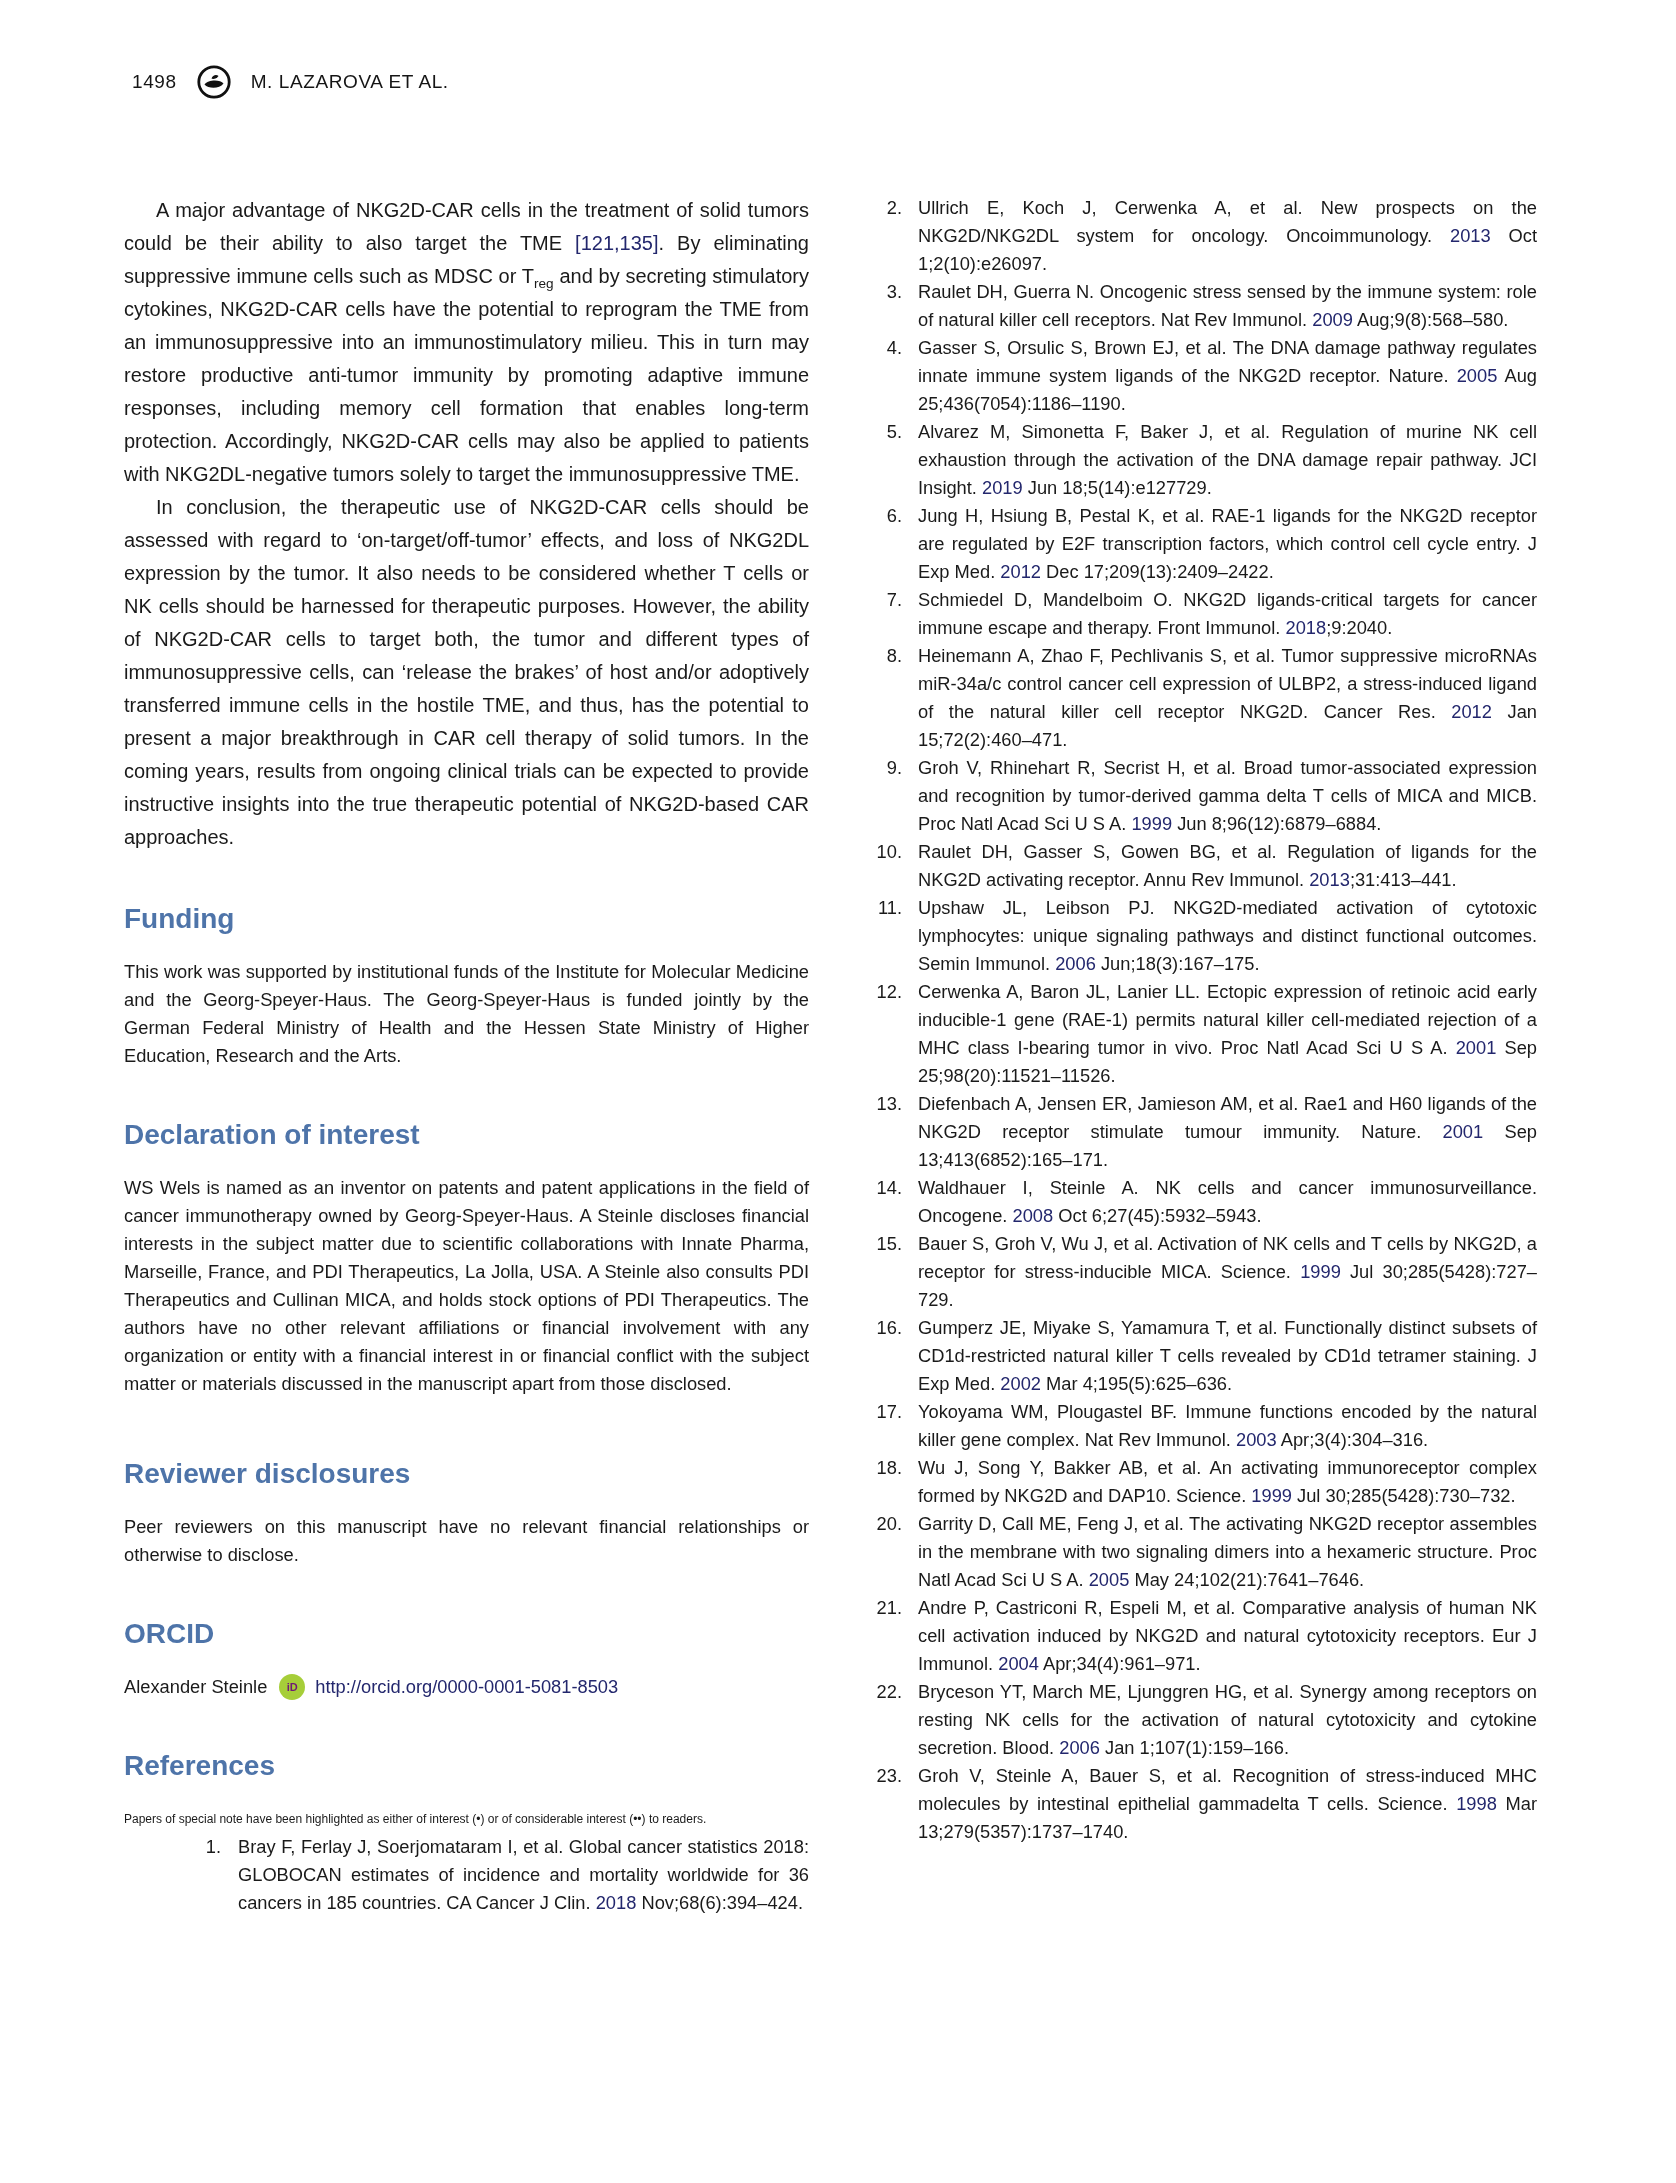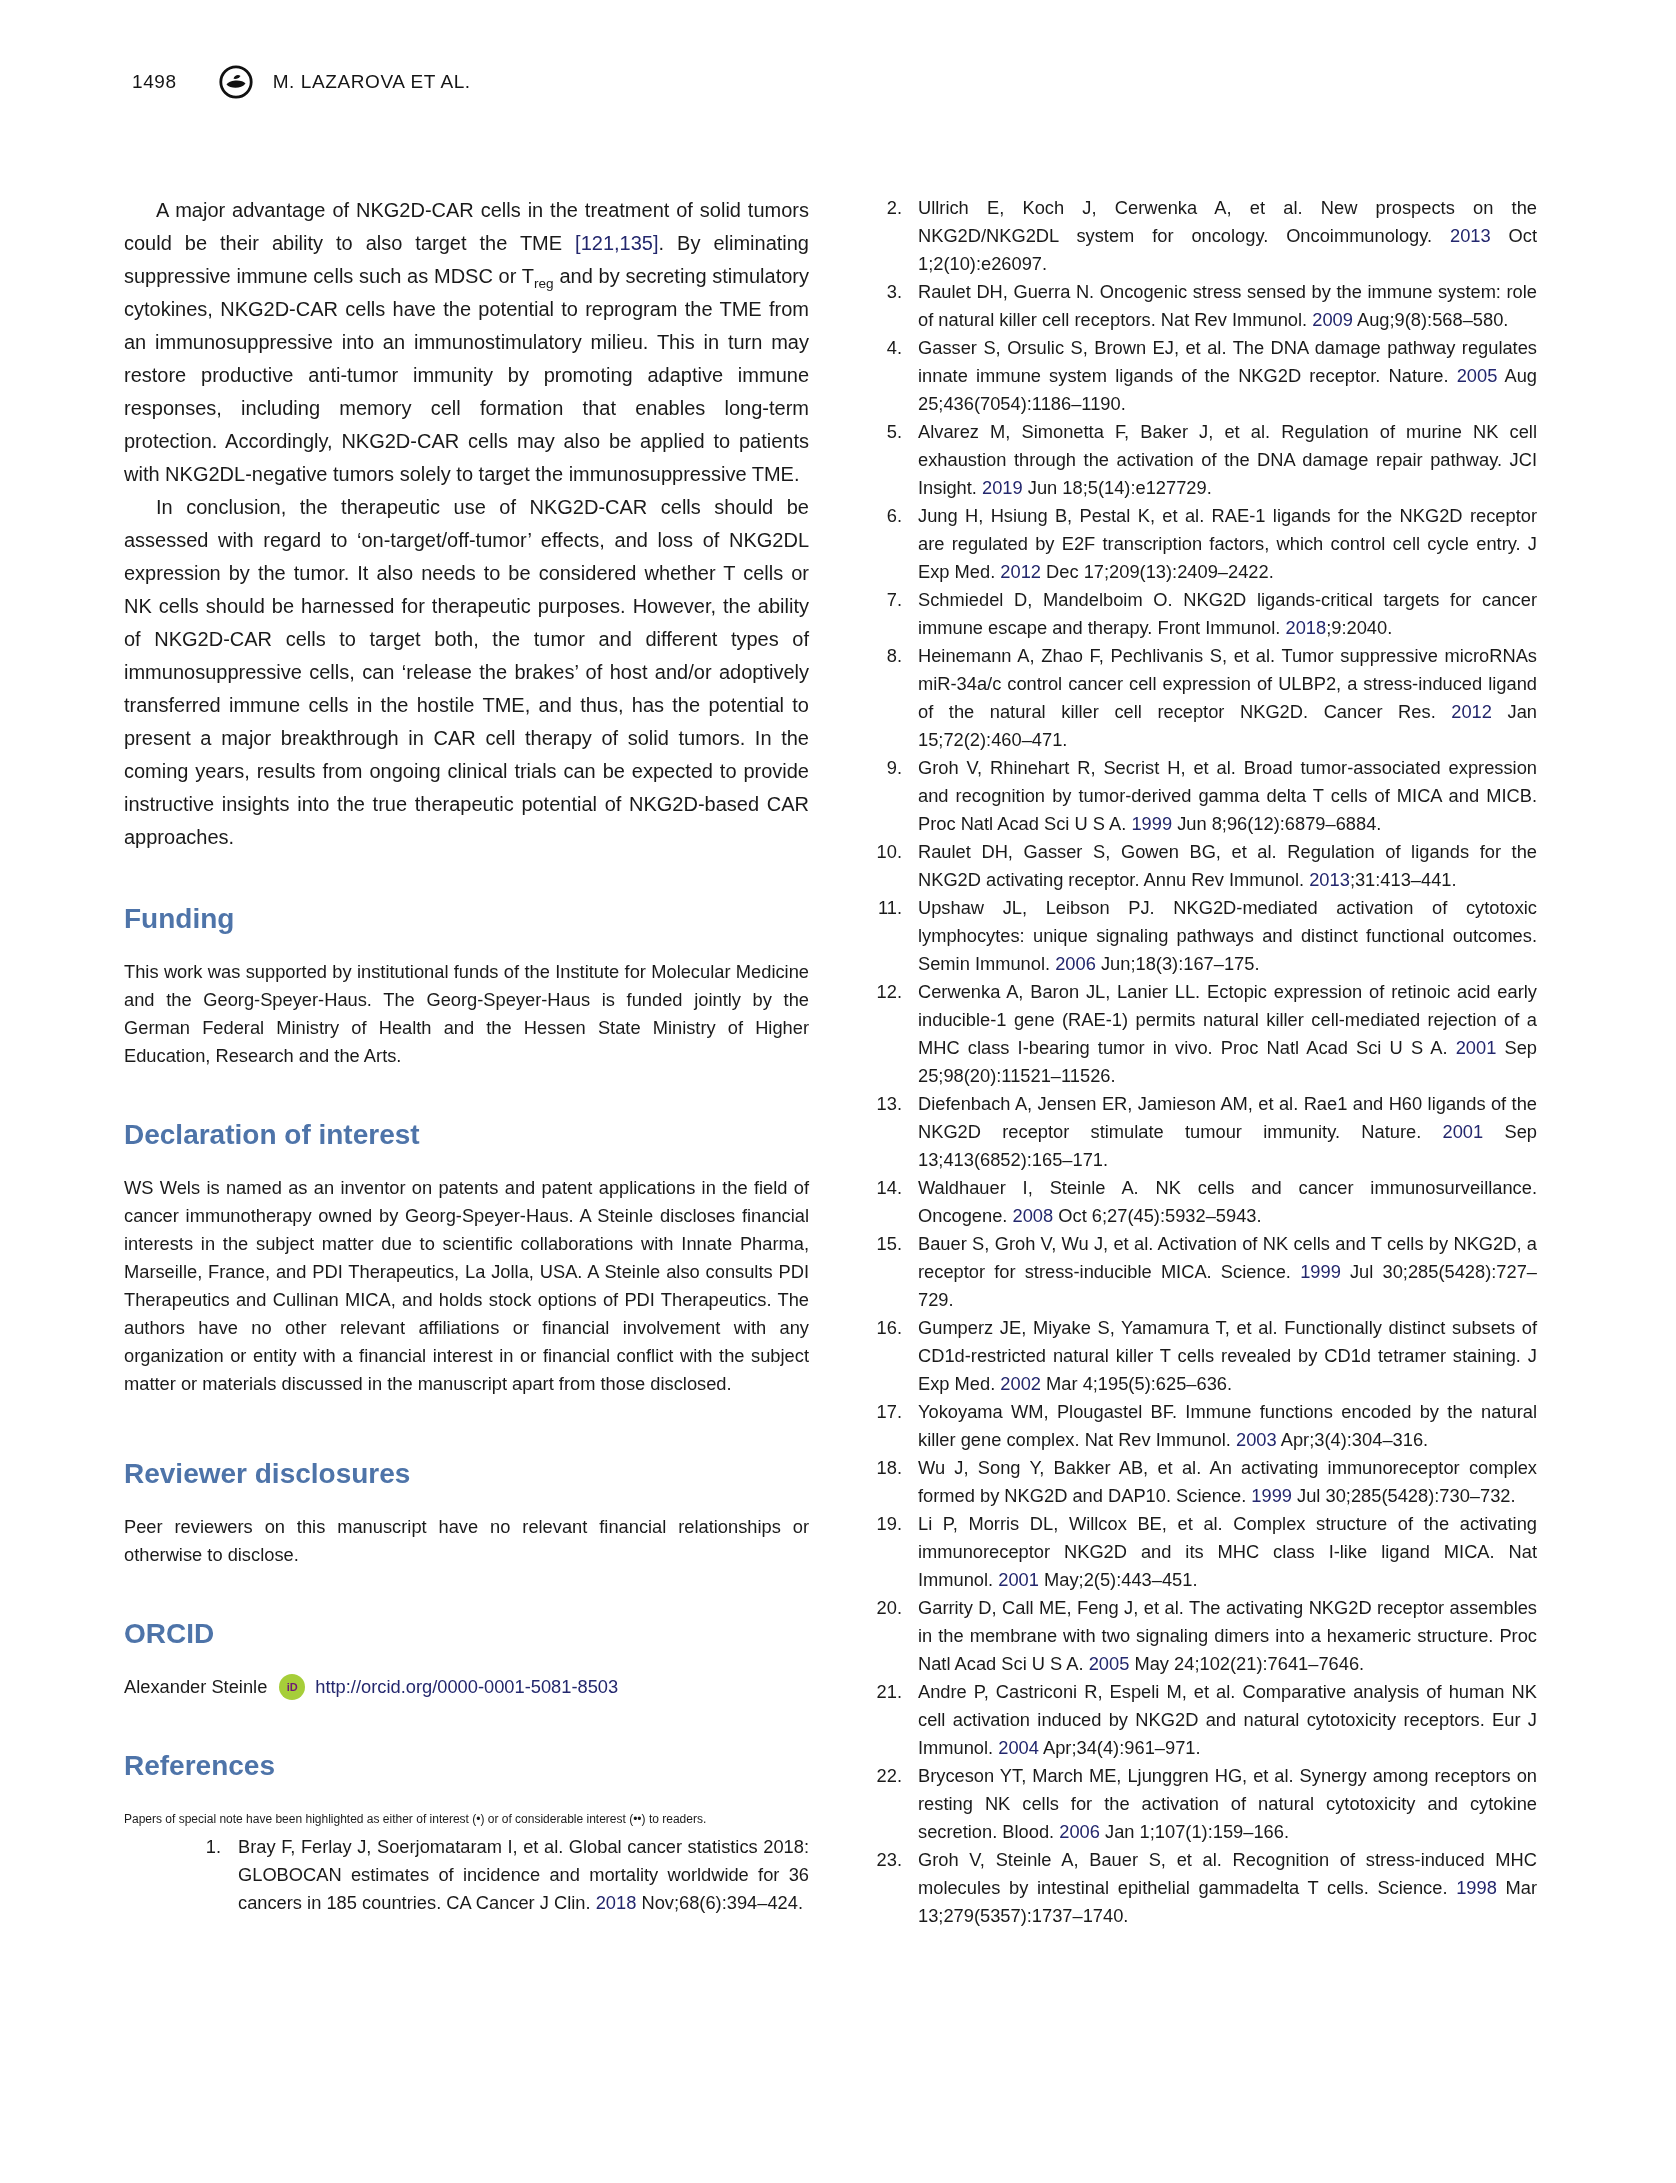--- a/index.html
+++ b/index.html
@@ -1,20 +1,20 @@
 <!DOCTYPE html>
 <html lang="en"><head>
 <meta charset="utf-8">
 <style>
   html,body{margin:0;padding:0;background:#ffffff;}
   .page{position:relative;width:1676px;height:2183px;background:#fff;overflow:hidden;
         font-family:"Liberation Sans",sans-serif;color:#1a1a1a;}
   .header{position:absolute;top:63px;left:132px;display:flex;align-items:center;
           font-size:19px;letter-spacing:0.6px;color:#151515;}
-  .page-num{margin-right:40px;}
+  .page-num{margin-right:18px;}
   .logo{width:38px;height:38px;margin-right:18px;display:block;}
   .columns{position:absolute;top:194px;left:124px;width:1413px;display:flex;gap:43px;}
   .col{width:685px;}
   .para{font-size:20px;line-height:33px;text-align:justify;text-indent:32px;margin:0;
         hyphens:auto;-webkit-hyphens:auto;}
   .bm-heading{color:#4e74a9;font-weight:bold;font-size:28px;margin:50px 0 24px 0;line-height:30px;}
   .bm-text{font-size:18.3px;line-height:28px;text-align:justify;margin:0;hyphens:auto;-webkit-hyphens:auto;}
   .lnk{color:#23276d;}
   .subsc{vertical-align:sub;font-size:0.68em;line-height:0;}
   .orcid-line{font-size:18.3px;line-height:28px;margin:0;display:flex;align-items:center;}
@@ -84,21 +84,20 @@
           <div class="ref"><span class="ref-num">9.</span><span><span>Groh V, Rhinehart R, Secrist H, et al. Broad tumor-associated expression and recognition by tumor-derived gamma delta T cells of MICA and MICB. Proc Natl Acad Sci U S A. </span><span class="lnk">1999</span><span> Jun 8;96(12):6879–6884.</span></span></div>
           <div class="ref"><span class="ref-num">10.</span><span><span>Raulet DH, Gasser S, Gowen BG, et al. Regulation of ligands for the NKG2D activating receptor. Annu Rev Immunol. </span><span class="lnk">2013</span><span>;31:413–441.</span></span></div>
           <div class="ref"><span class="ref-num">11.</span><span><span>Upshaw JL, Leibson PJ. NKG2D-mediated activation of cytotoxic lymphocytes: unique signaling pathways and distinct functional outcomes. Semin Immunol. </span><span class="lnk">2006</span><span> Jun;18(3):167–175.</span></span></div>
           <div class="ref"><span class="ref-num">12.</span><span><span>Cerwenka A, Baron JL, Lanier LL. Ectopic expression of retinoic acid early inducible-1 gene (RAE-1) permits natural killer cell-mediated rejection of a MHC class I-bearing tumor in vivo. Proc Natl Acad Sci U S A. </span><span class="lnk">2001</span><span> Sep 25;98(20):11521–11526.</span></span></div>
           <div class="ref"><span class="ref-num">13.</span><span><span>Diefenbach A, Jensen ER, Jamieson AM, et al. Rae1 and H60 ligands of the NKG2D receptor stimulate tumour immunity. Nature. </span><span class="lnk">2001</span><span> Sep 13;413(6852):165–171.</span></span></div>
           <div class="ref"><span class="ref-num">14.</span><span><span>Waldhauer I, Steinle A. NK cells and cancer immunosurveillance. Oncogene. </span><span class="lnk">2008</span><span> Oct 6;27(45):5932–5943.</span></span></div>
           <div class="ref"><span class="ref-num">15.</span><span><span>Bauer S, Groh V, Wu J, et al. Activation of NK cells and T cells by NKG2D, a receptor for stress-inducible MICA. Science. </span><span class="lnk">1999</span><span> Jul 30;285(5428):727–729.</span></span></div>
           <div class="ref"><span class="ref-num">16.</span><span><span>Gumperz JE, Miyake S, Yamamura T, et al. Functionally distinct subsets of CD1d-restricted natural killer T cells revealed by CD1d tetramer staining. J Exp Med. </span><span class="lnk">2002</span><span> Mar 4;195(5):625–636.</span></span></div>
           <div class="ref"><span class="ref-num">17.</span><span><span>Yokoyama WM, Plougastel BF. Immune functions encoded by the natural killer gene complex. Nat Rev Immunol. </span><span class="lnk">2003</span><span> Apr;3(4):304–316.</span></span></div>
           <div class="ref"><span class="ref-num">18.</span><span><span>Wu J, Song Y, Bakker AB, et al. An activating immunoreceptor complex formed by NKG2D and DAP10. Science. </span><span class="lnk">1999</span><span> Jul 30;285(5428):730–732.</span></span></div>
-          <div class="ref"><span class="ref-num">19.</span><span><span>Li P, Morris DL, Willcox BE, et al. Complex structure of the activating immunoreceptor NKG2D and its MHC class I-like ligand MICA. Nat Immunol. </span><span class="lnk">2001</span><span> May;2(5):443–451.</span></span></div>
           <div class="ref"><span class="ref-num">20.</span><span><span>Garrity D, Call ME, Feng J, et al. The activating NKG2D receptor assembles in the membrane with two signaling dimers into a hexameric structure. Proc Natl Acad Sci U S A. </span><span class="lnk">2005</span><span> May 24;102(21):7641–7646.</span></span></div>
           <div class="ref"><span class="ref-num">21.</span><span><span>Andre P, Castriconi R, Espeli M, et al. Comparative analysis of human NK cell activation induced by NKG2D and natural cytotoxicity receptors. Eur J Immunol. </span><span class="lnk">2004</span><span> Apr;34(4):961–971.</span></span></div>
           <div class="ref"><span class="ref-num">22.</span><span><span>Bryceson YT, March ME, Ljunggren HG, et al. Synergy among receptors on resting NK cells for the activation of natural cytotoxicity and cytokine secretion. Blood. </span><span class="lnk">2006</span><span> Jan 1;107(1):159–166.</span></span></div>
           <div class="ref"><span class="ref-num">23.</span><span><span>Groh V, Steinle A, Bauer S, et al. Recognition of stress-induced MHC molecules by intestinal epithelial gammadelta T cells. Science. </span><span class="lnk">1998</span><span> Mar 13;279(5357):1737–1740.</span></span></div>
         </div>
     </div>
 
   </div>
 </div>
 

